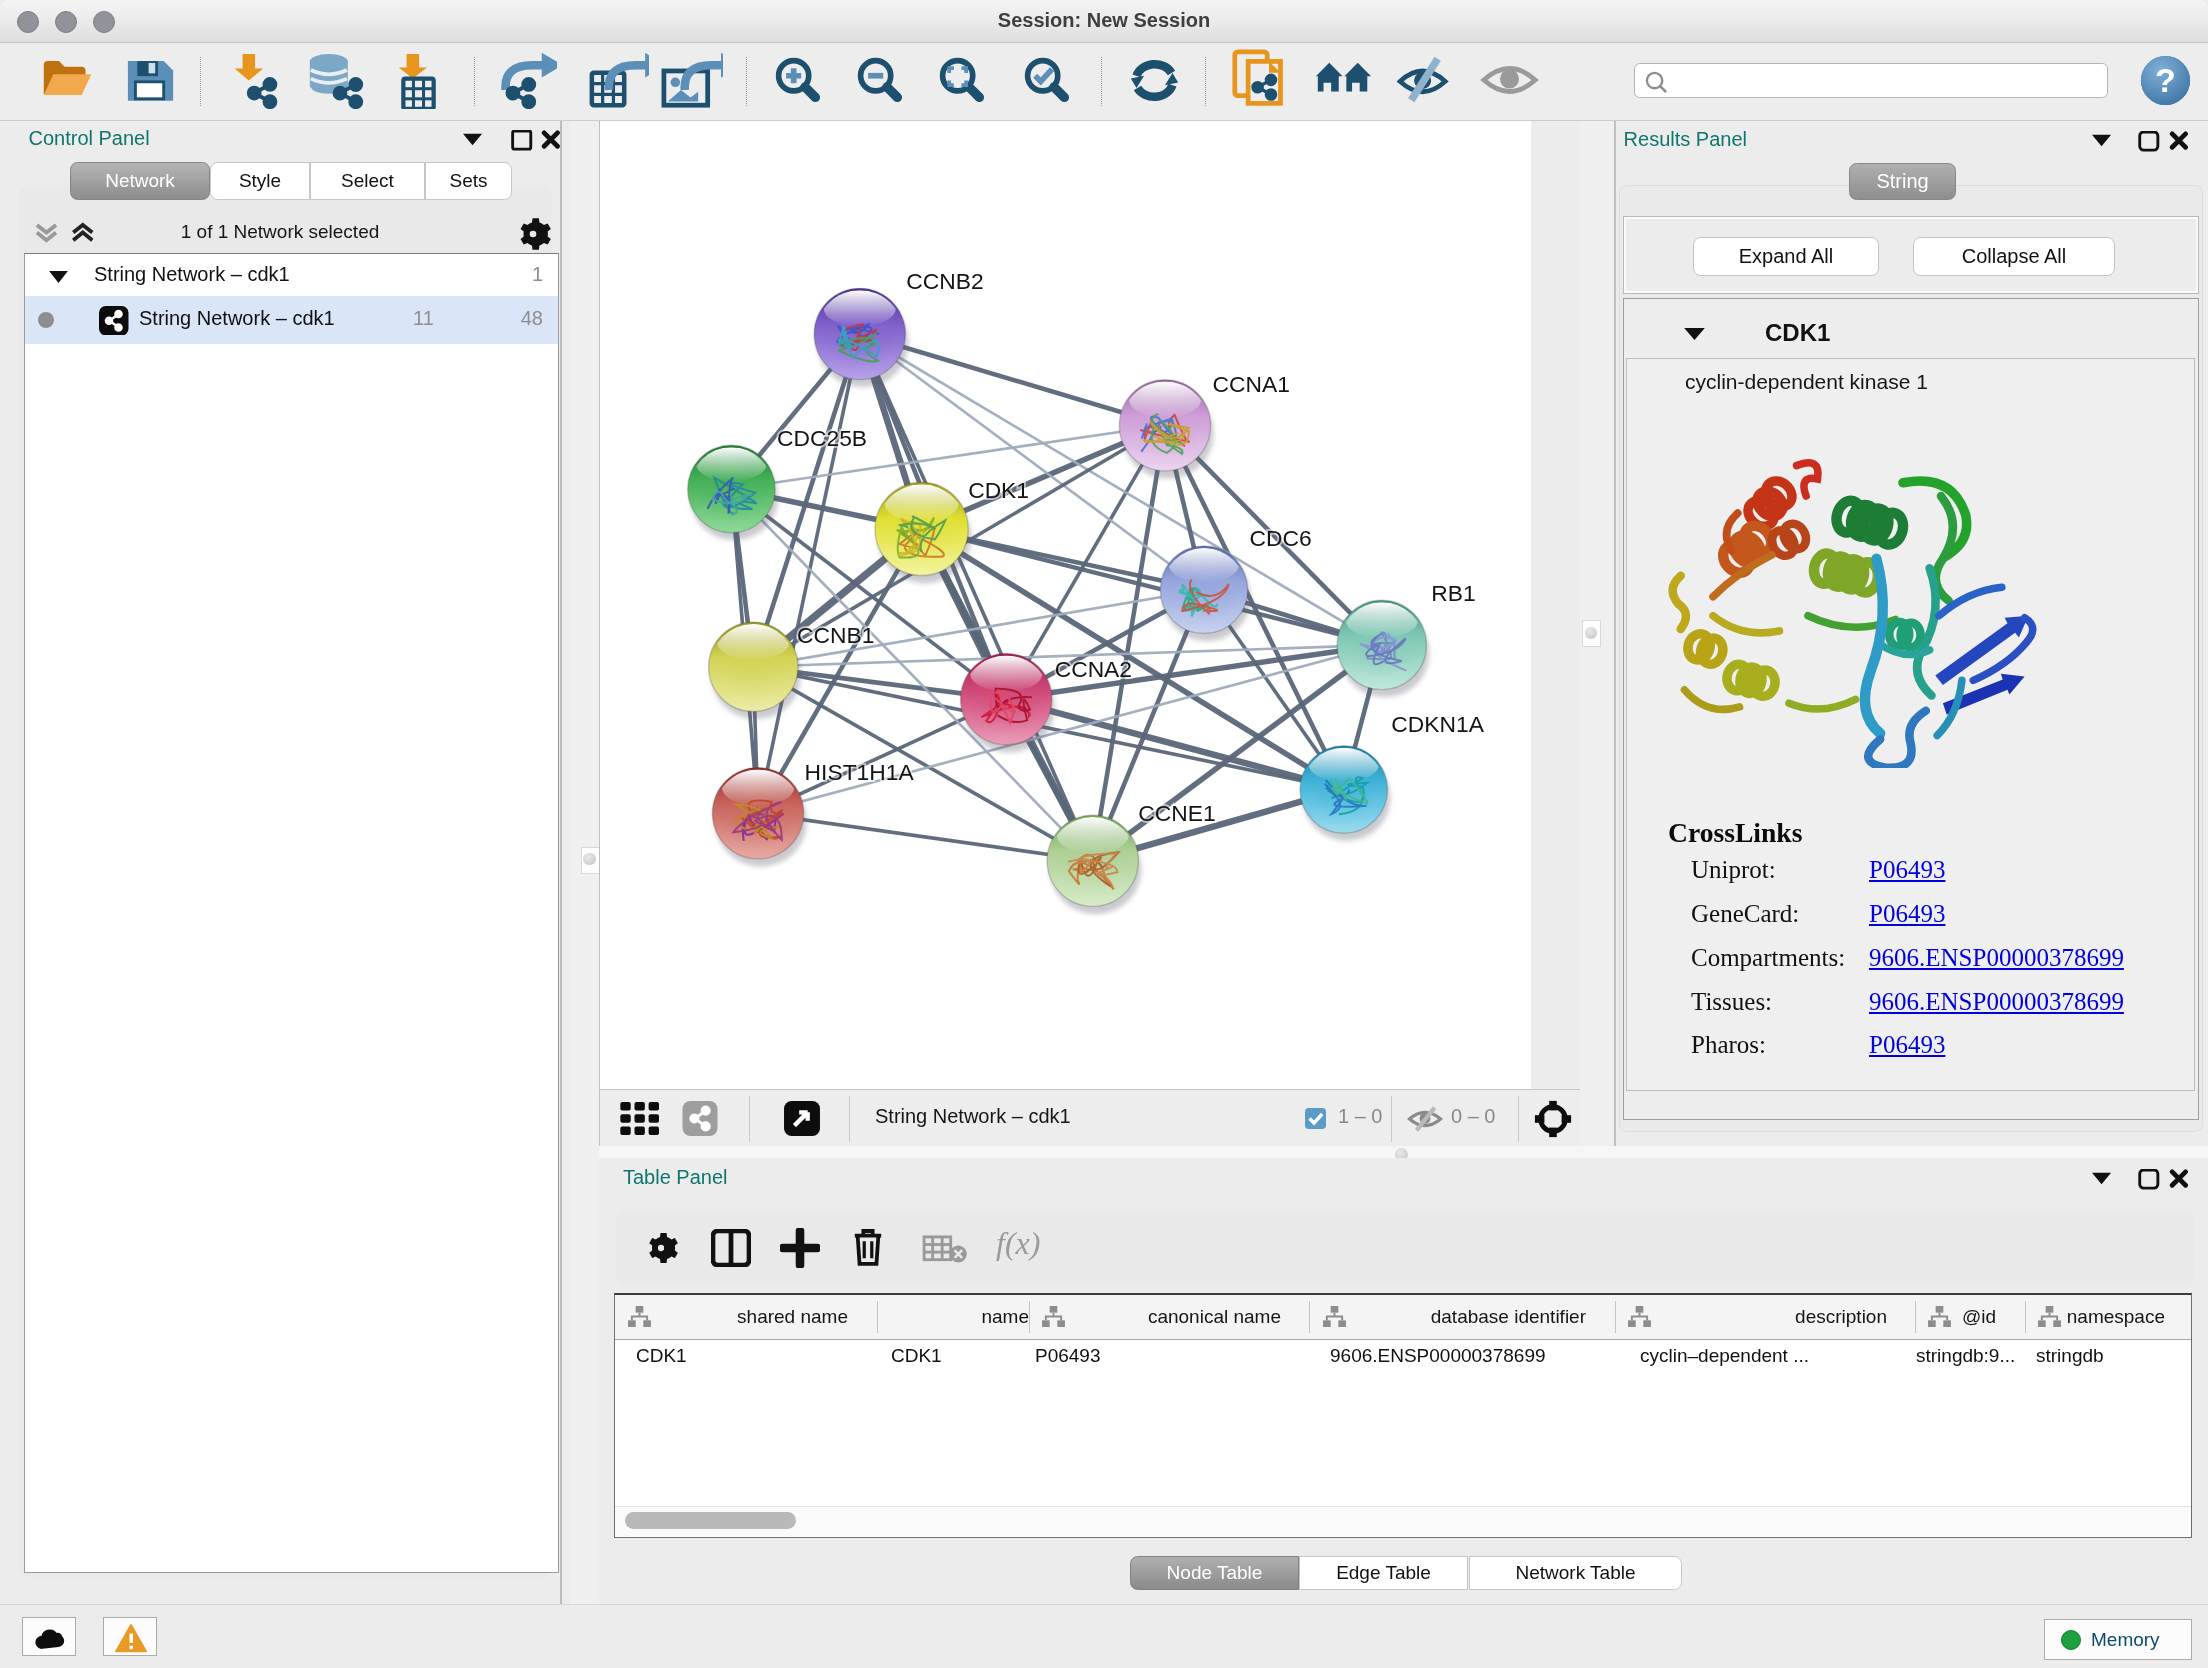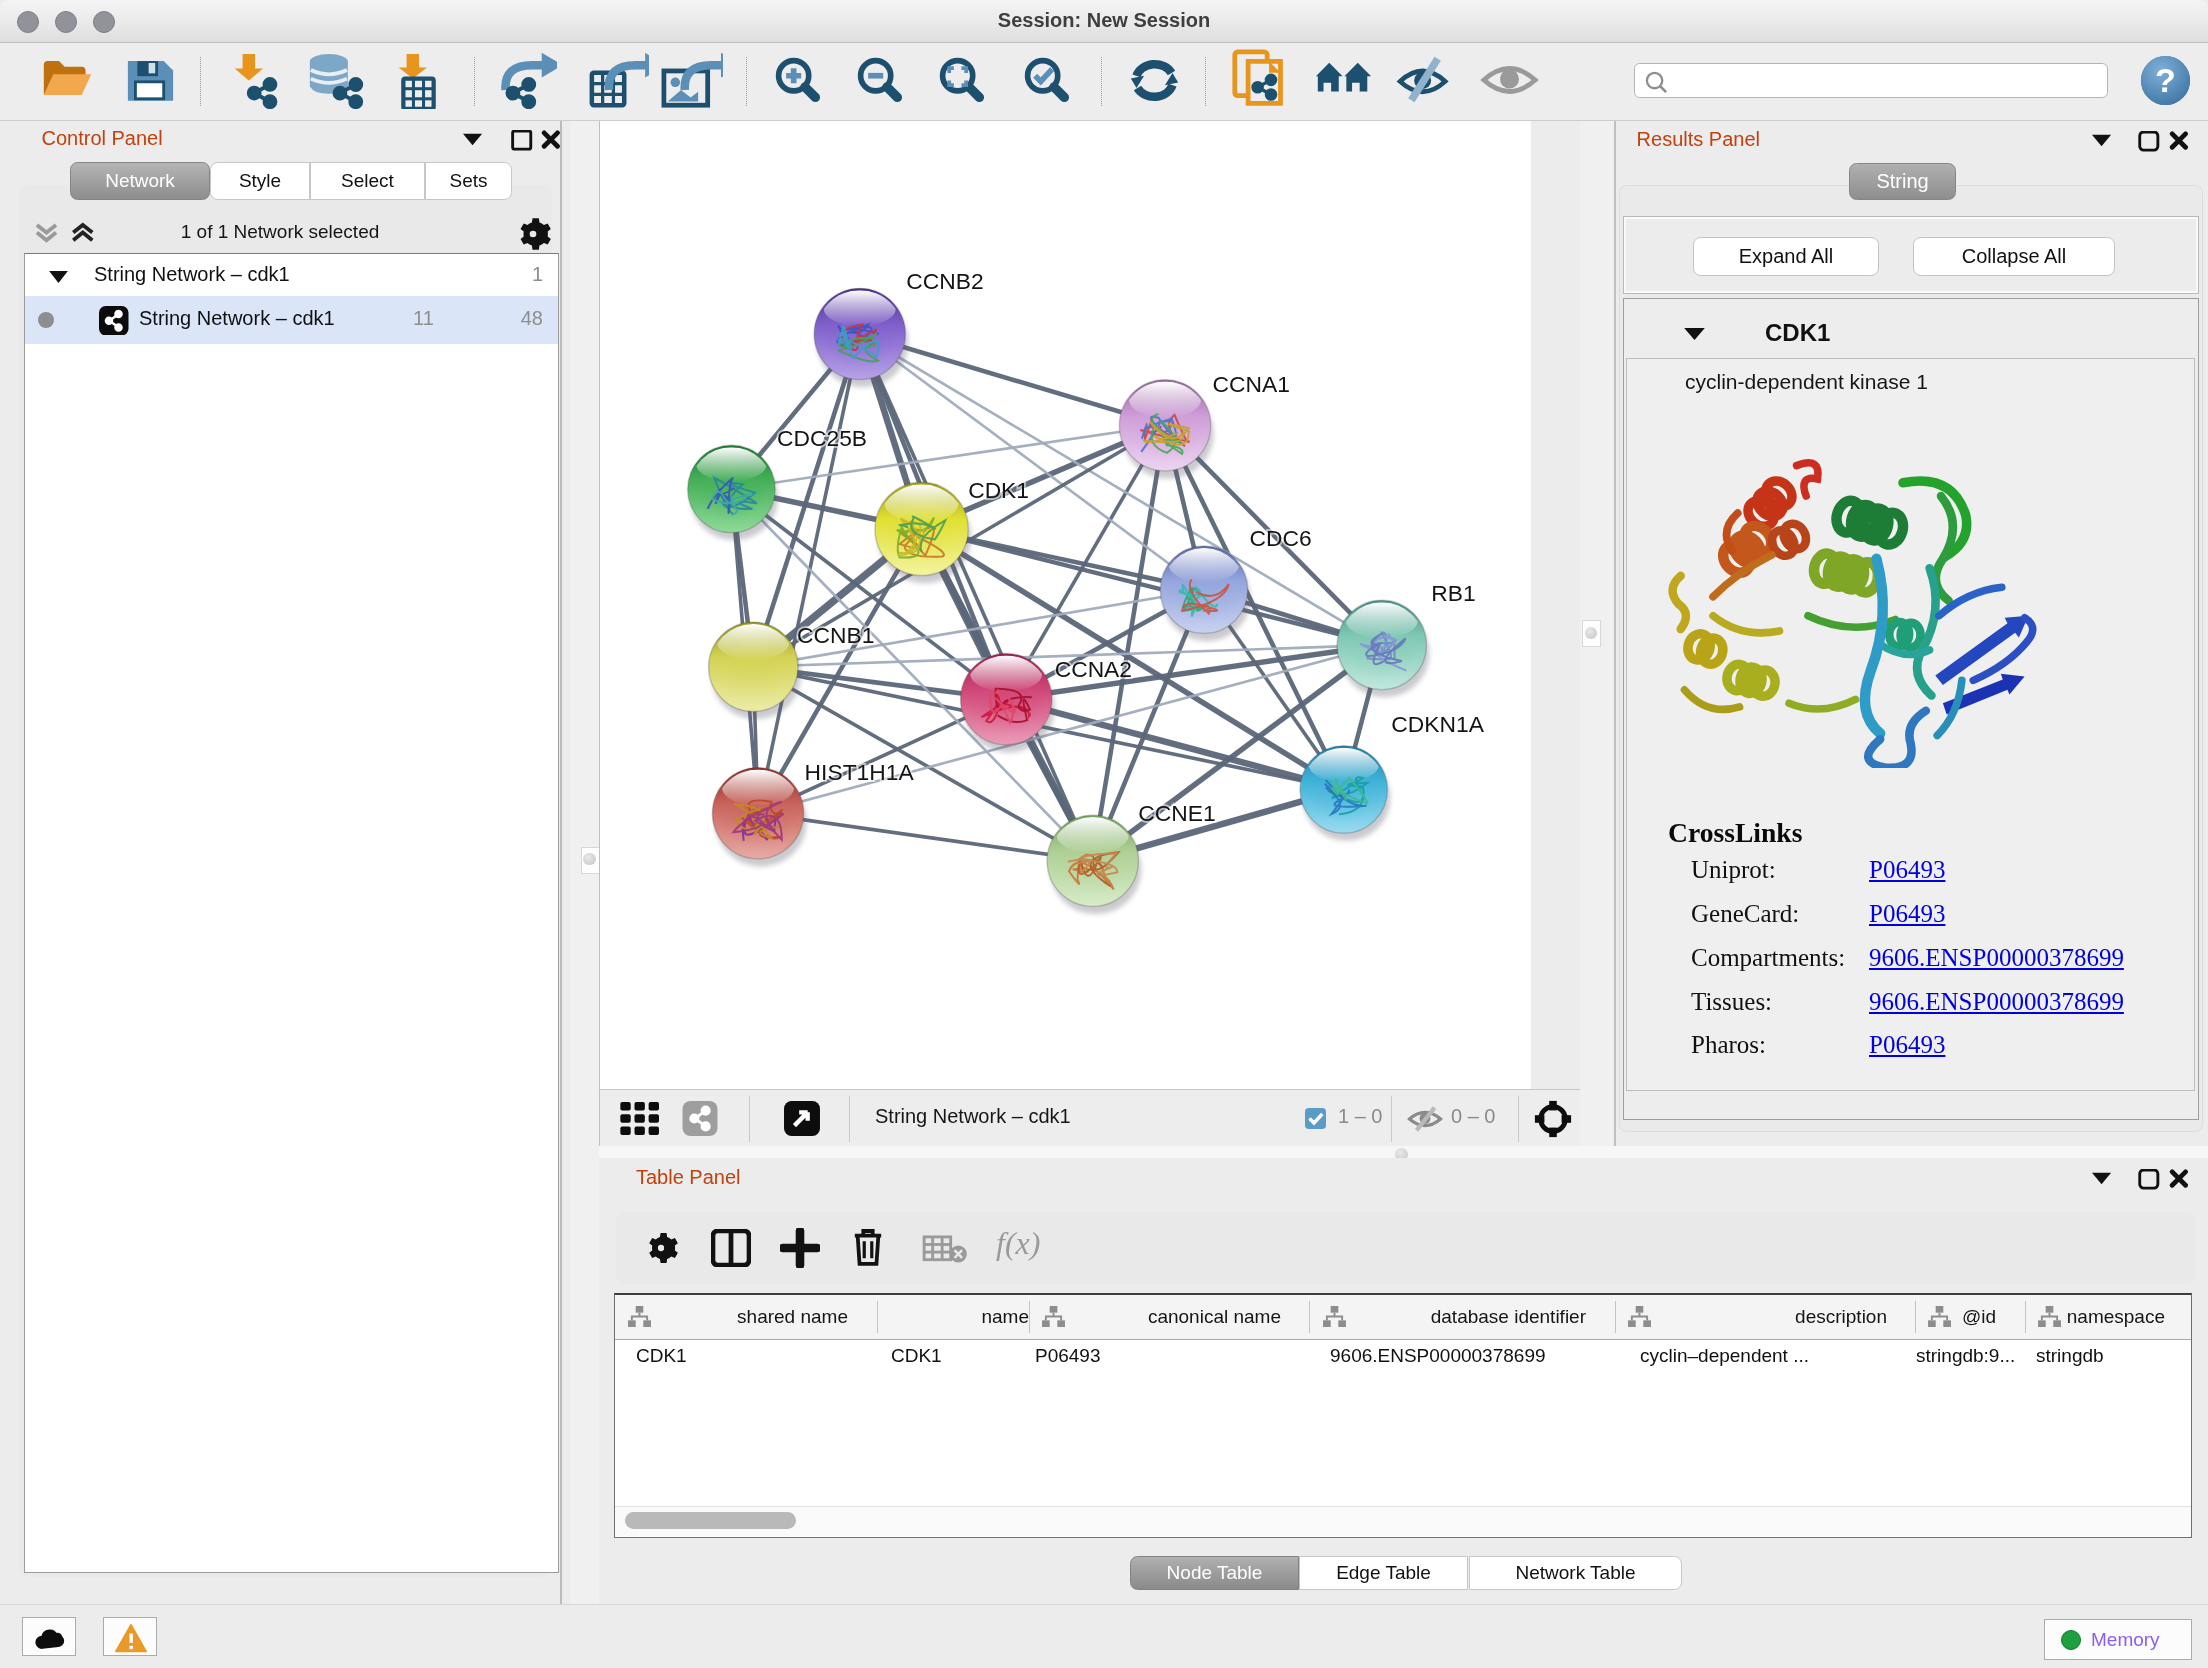--- a/index.html
+++ b/index.html
@@ -15,21 +15,21 @@
   font-size:20px; font-weight:bold; color:#3e3e3e; }
 
 #toolbar { position:absolute; left:0; top:44px; width:2208px; height:77px; background:#ededed;
   border-bottom:1px solid #cdcdcd; }
 .tbi { position:absolute; top:0; }
 .tsep { position:absolute; top:13.3px; height:49px; width:0; border-left:1.9px dotted #9a9a9a; }
 #searchbox { position:absolute; left:1634px; top:19px; width:474px; height:35px; background:#fff;
   border:1px solid #b4b4b4; border-radius:5.7px; }
 #searchbox svg { position:absolute; left:8.6px; top:5.7px; }
 
-.ptitle { font-size:20px; color:#c2410c;margin-left:13px; }
+.ptitle { font-size:20px; color:#0f766e; }
 
 #ctrl { position:absolute; left:0; top:121px; width:570px; height:1483px; background:#ececec; }
 #ctrl-border { position:absolute; left:560px; top:121px; width:1.9px; height:1483px; background:#bcbcbc; }
 .tab { position:absolute; top:41px; height:38px; font-size:19px; text-align:center; line-height:36px;
   background:#fff; border:1px solid #c6c6c6; color:#111; z-index:3; }
 .tabsel { background:linear-gradient(#b5b5b5,#8d8d8d); color:#fff; border:1px solid #858585; }
 #ctrlbox { position:absolute; left:19px; top:64px; width:533px; height:1392px; background:#e9e9e9; border-radius:9.5px; }
 #ctrlhead { position:absolute; left:24px; top:92px; width:512px; height:40px; }
 #ctrllist { position:absolute; left:24px; top:132px; width:535px; height:1320px; background:#fff;
   border:1px solid #9b9b9b; border-top:1.9px solid #7a7a7a; }
@@ -75,21 +75,21 @@
 .thsep { position:absolute; top:5.7px; width:1px; height:32px; background:#c4c4c4; }
 .td { position:absolute; top:50px; font-size:19px; color:#111; }
 #tblscroll { position:absolute; left:0; top:211px; width:100%; height:29.5px; background:#fafafa; border-top:1px solid #e2e2e2; }
 #tblthumb { position:absolute; left:9.5px; top:4.8px; width:171px; height:17px; background:#b9b9b9; border-radius:8.6px; }
 .btab { position:absolute; top:1556px; height:34px; background:#fff; border:1px solid #c6c6c6;
   font-size:19px; color:#111; text-align:center; }
 
 #status { position:absolute; left:0; top:1604px; width:2208px; height:65px; background:#ececec; border-top:1px solid #d6d6d6; }
 .sbtn { position:absolute; top:12.4px; width:54px; height:39px; background:#fcfcfc; border:1px solid #ababab; }
 #membtn { position:absolute; left:2044px; top:14.3px; width:148px; height:41px; background:#fcfcfc;
-  border:1px solid #ababab; font-size:19px; color:#8b5cf6; }
+  border:1px solid #ababab; font-size:19px; color:#0c4a6e; }
 </style>
 </head>
 <body>
 <div id="win">
   <div id="titlebar">
     <div class="tlight" style="left:17px;"></div>
     <div class="tlight" style="left:55px;"></div>
     <div class="tlight" style="left:93px;"></div>
     <div id="title">Session: New Session</div>
   </div>

